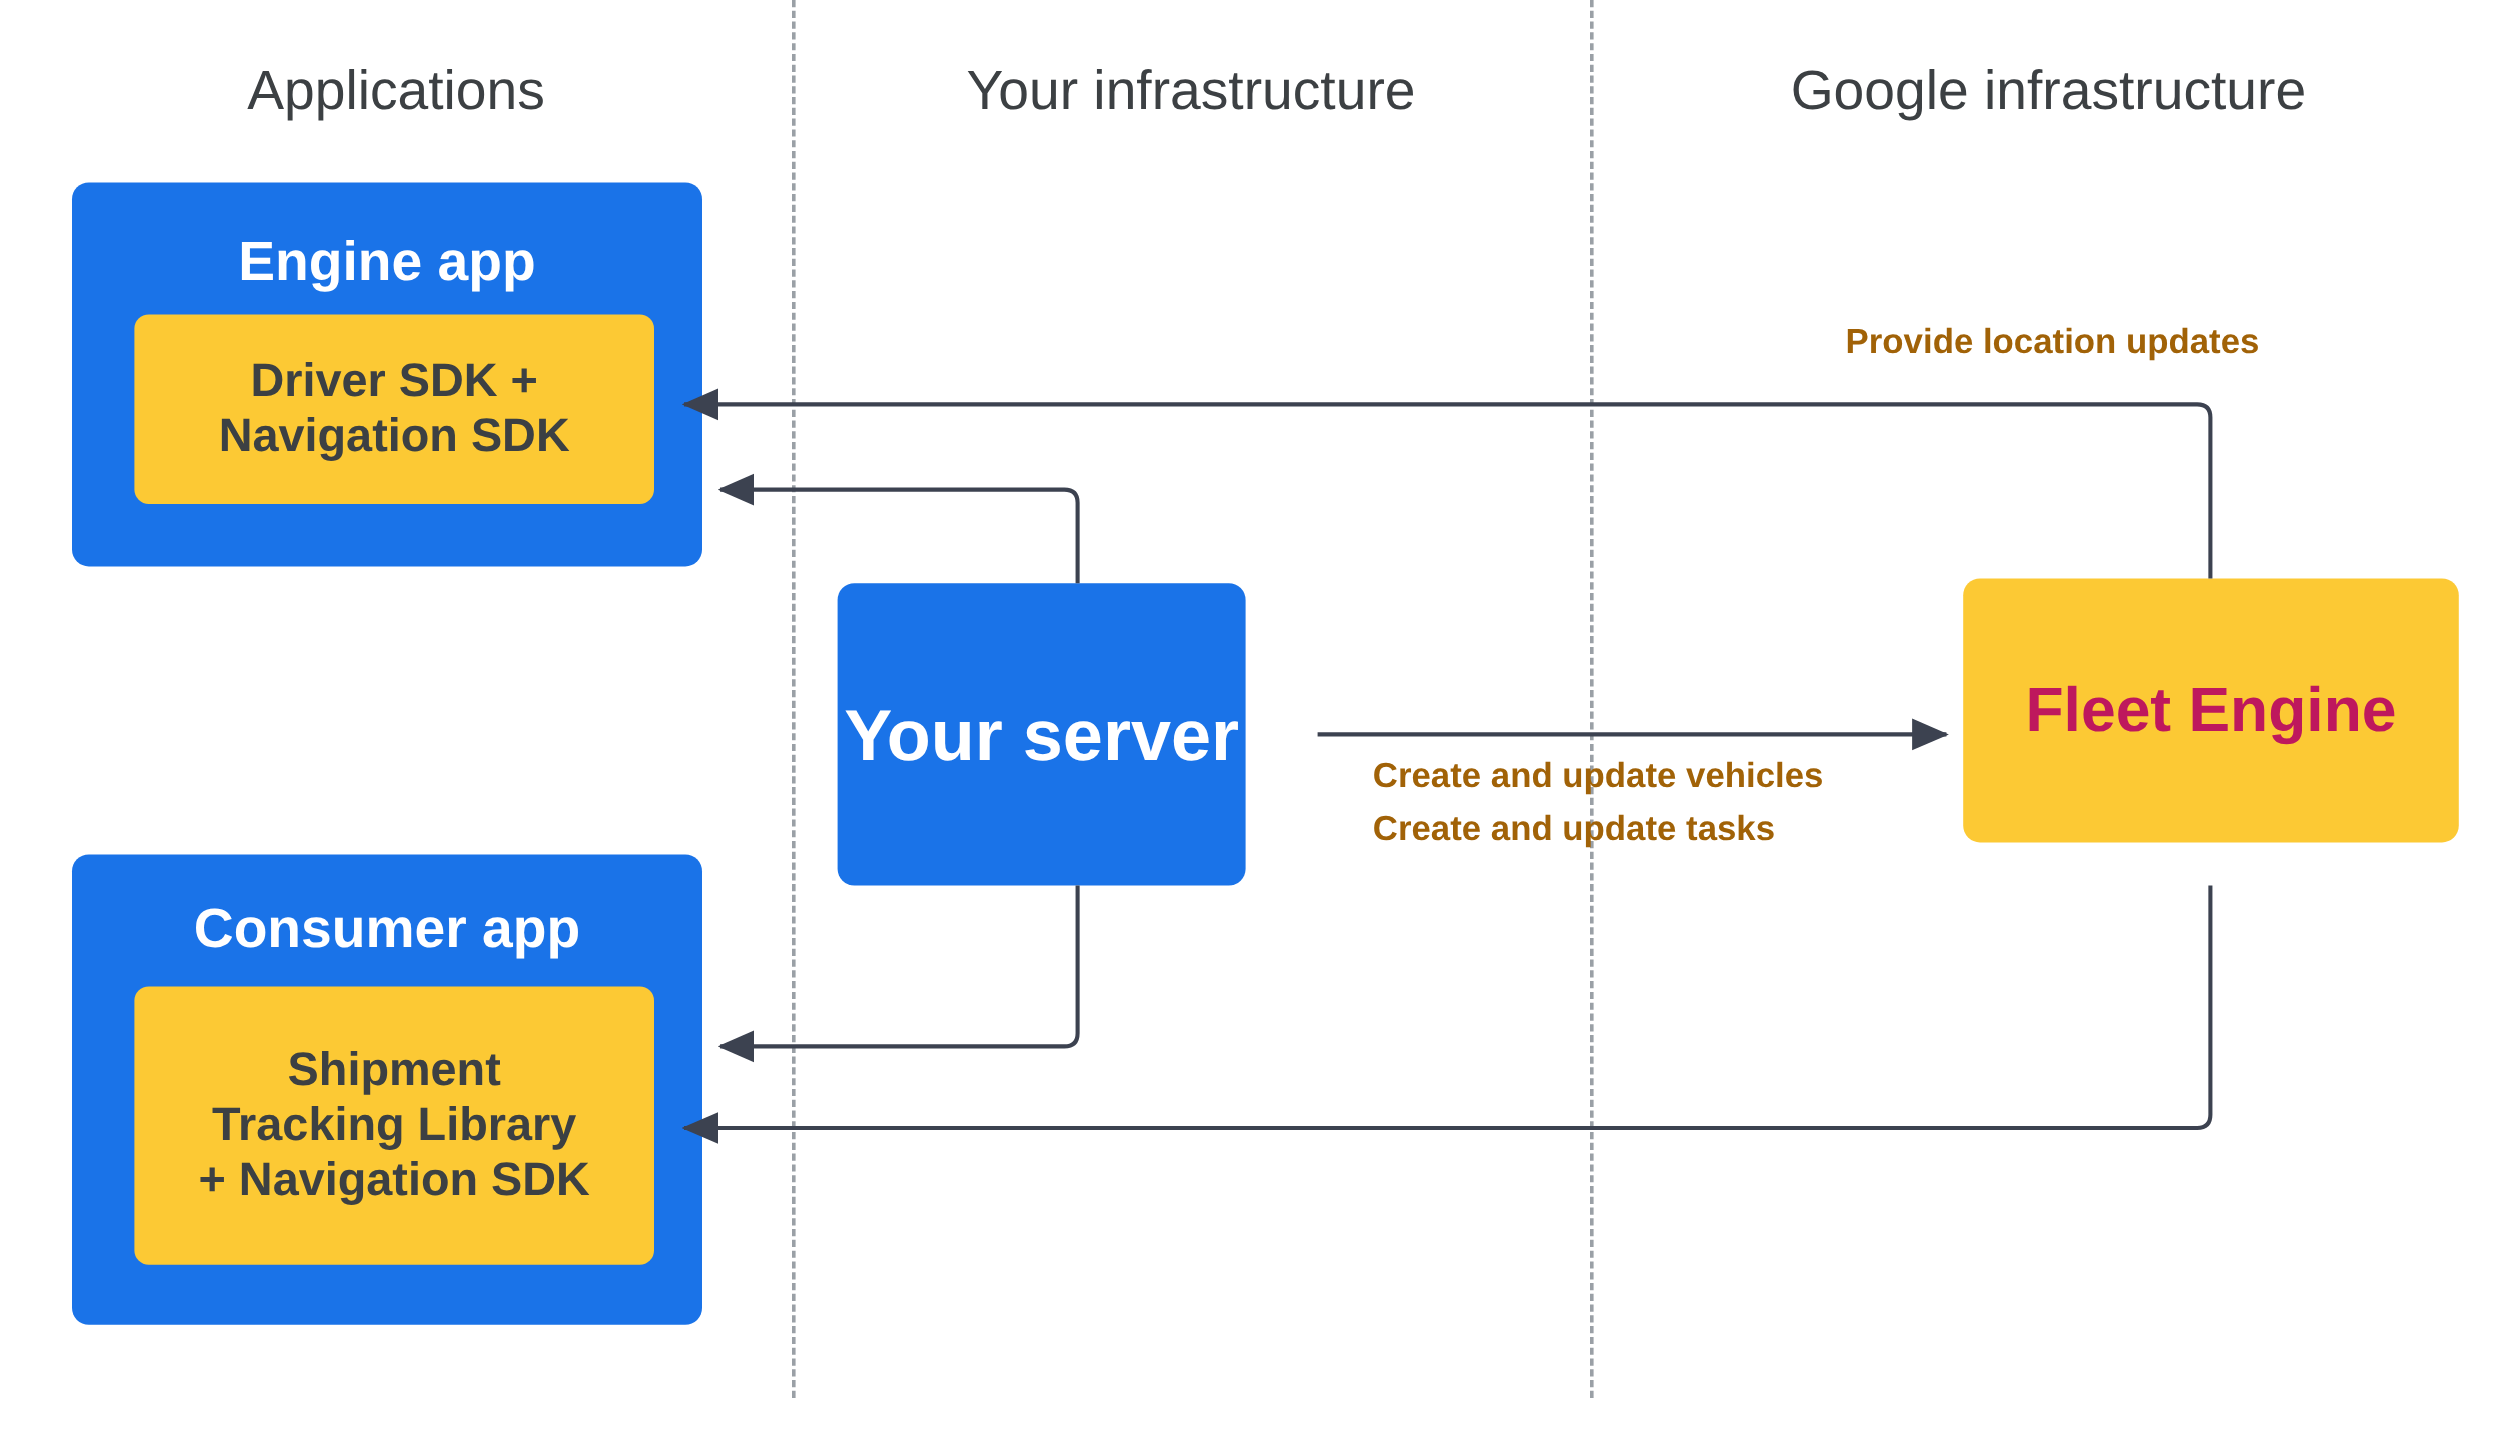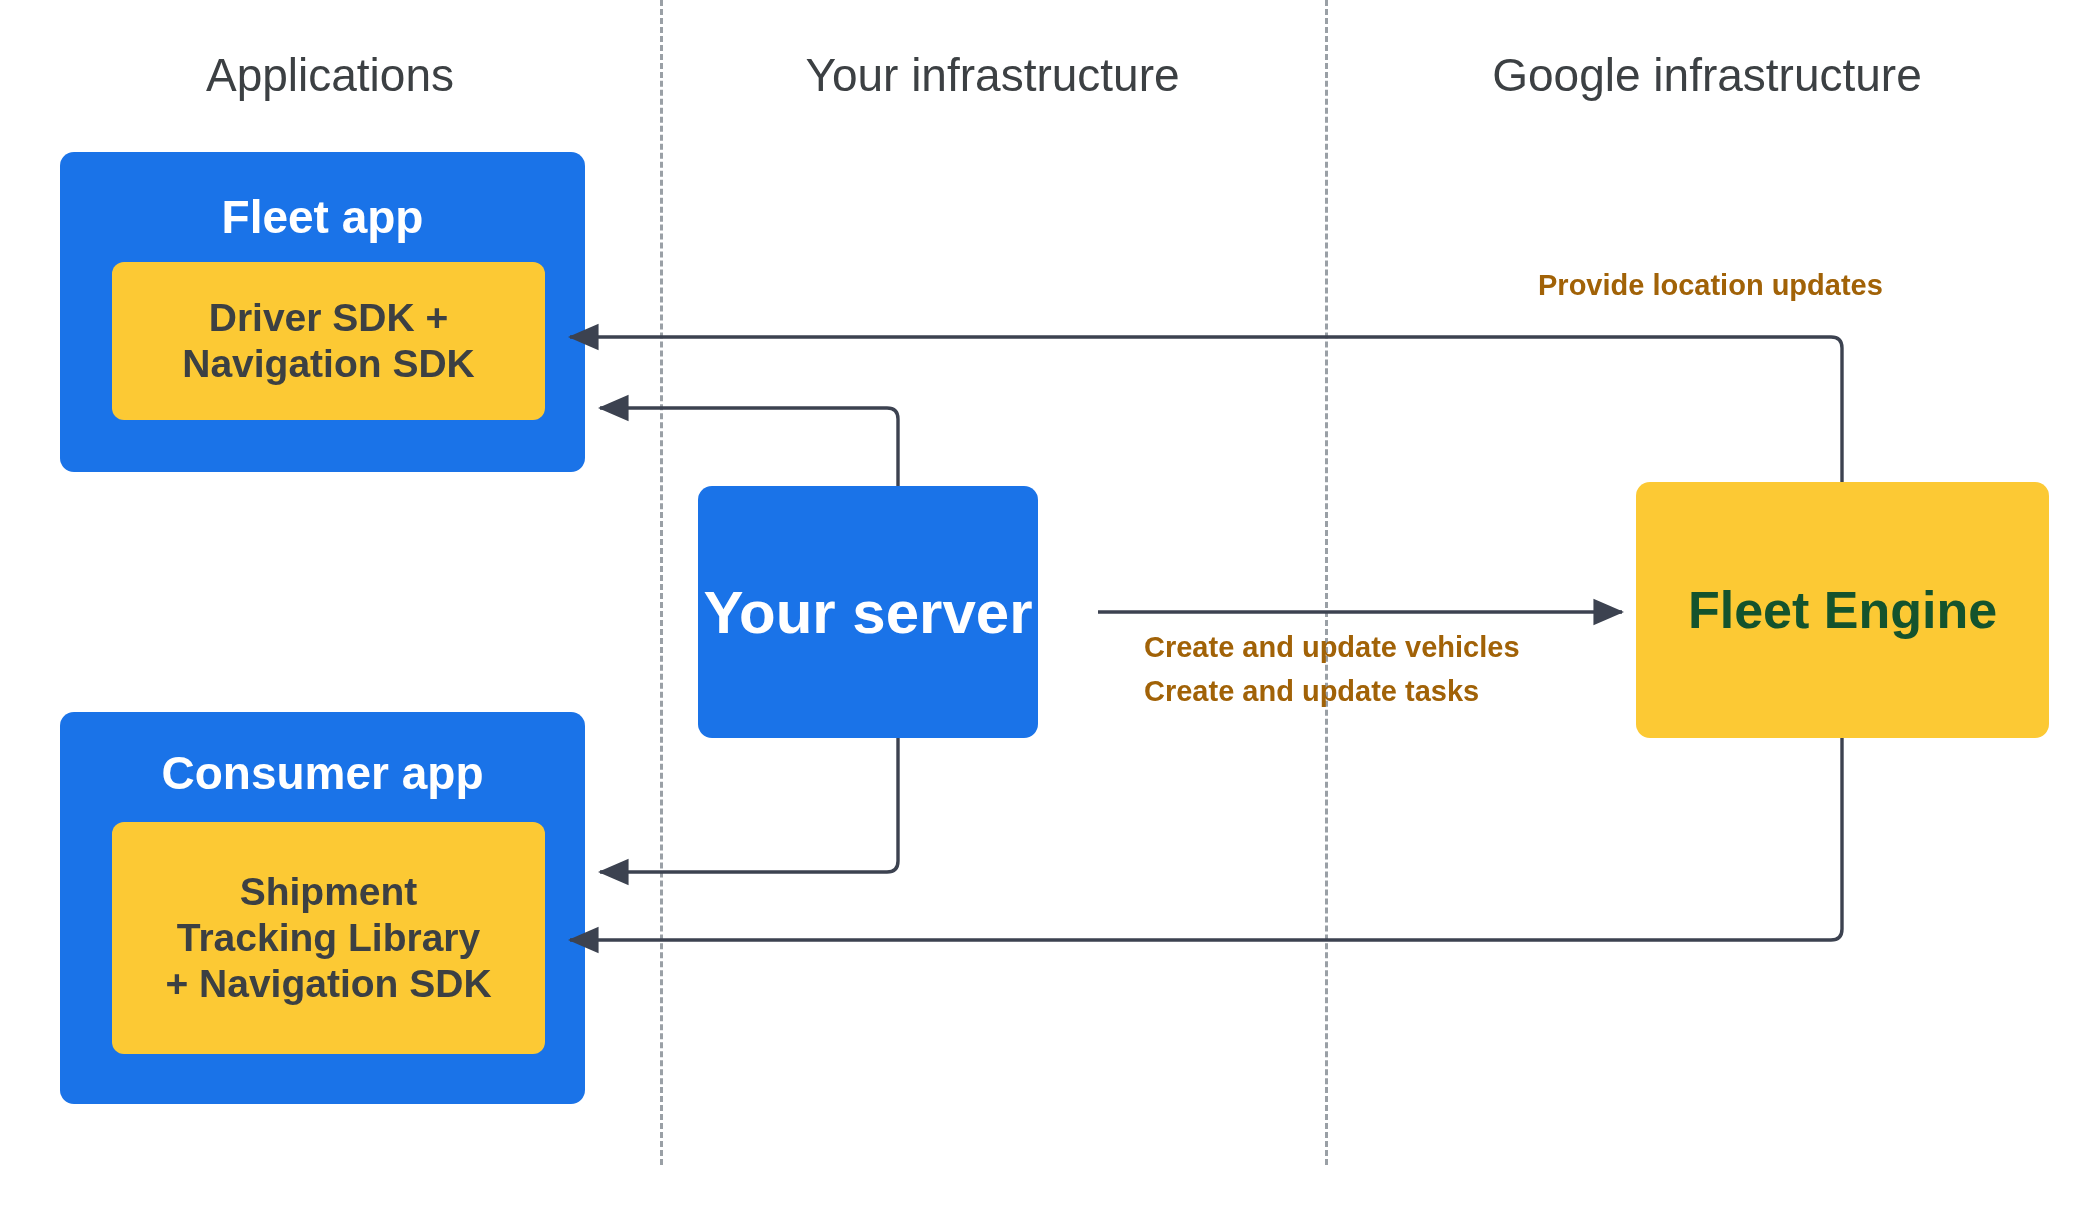--- a/index.html
+++ b/index.html
@@ -93,27 +93,27 @@
     justify-content: center;
     color: #ffffff;
     font-weight: bold;
     font-size: 60px;
     white-space: nowrap;
   }
 
   
   #fleet-engine {
     position: absolute;
-    left: 1636px; top: 482px; width: 413px; height: 256px;
+    left: 1636px; top: 482px; width: 413px; height: 220px;
     background: #fcc934;
     border-radius: 14px;
     display: flex;
     align-items: center;
     justify-content: center;
-    color: #14532d;
+    color: #be185d;
     font-weight: bold;
     font-size: 52px;
     white-space: nowrap;
   }
 
   
   .edge-label {
     position: absolute;
     font-size: 29px;
     font-weight: bold;
@@ -139,21 +139,21 @@
 <div id="canvas">
 
   <div class="col-header" id="hdr-applications">Applications</div>
   <div class="col-header" id="hdr-your-infra">Your infrastructure</div>
   <div class="col-header" id="hdr-google-infra">Google infrastructure</div>
 
   <div class="divider" id="divider-left"></div>
   <div class="divider" id="divider-right"></div>
 
   <div class="app-box" id="driver-app">
-    <div class="app-title" id="driver-title">Fleet app</div>
+    <div class="app-title" id="driver-title">Engine app</div>
     <div class="sdk-box" id="driver-sdk">
         <div>Driver SDK +<br>Navigation SDK</div>
       </div>
   </div>
 
   <div class="app-box" id="consumer-app">
     <div class="app-title" id="consumer-title">Consumer app</div>
     <div class="sdk-box" id="consumer-sdk">
         <div>Shipment<br>Tracking Library<br>+ Navigation SDK</div>
       </div>

